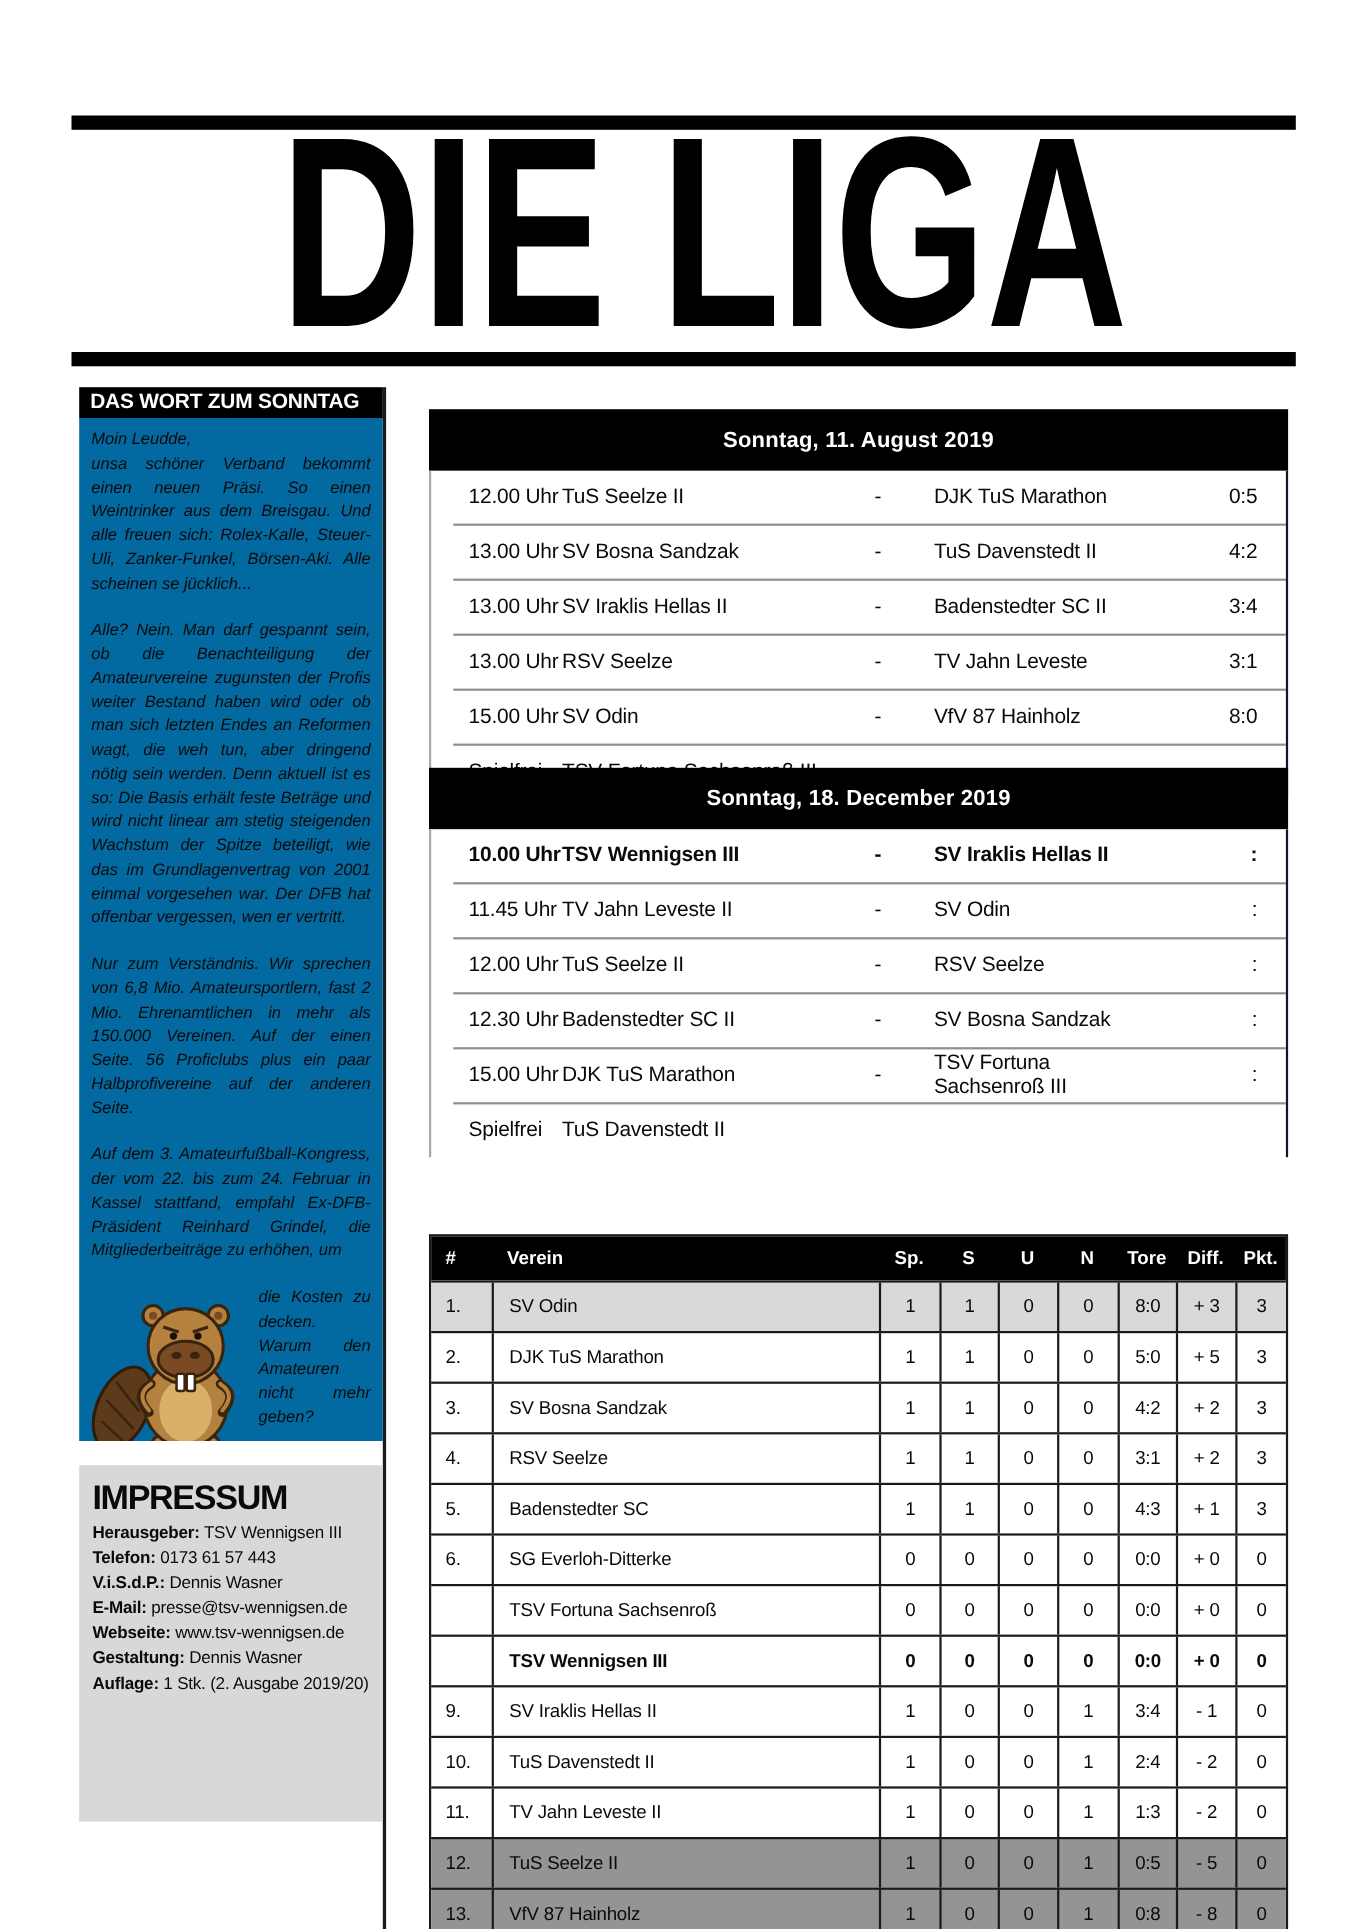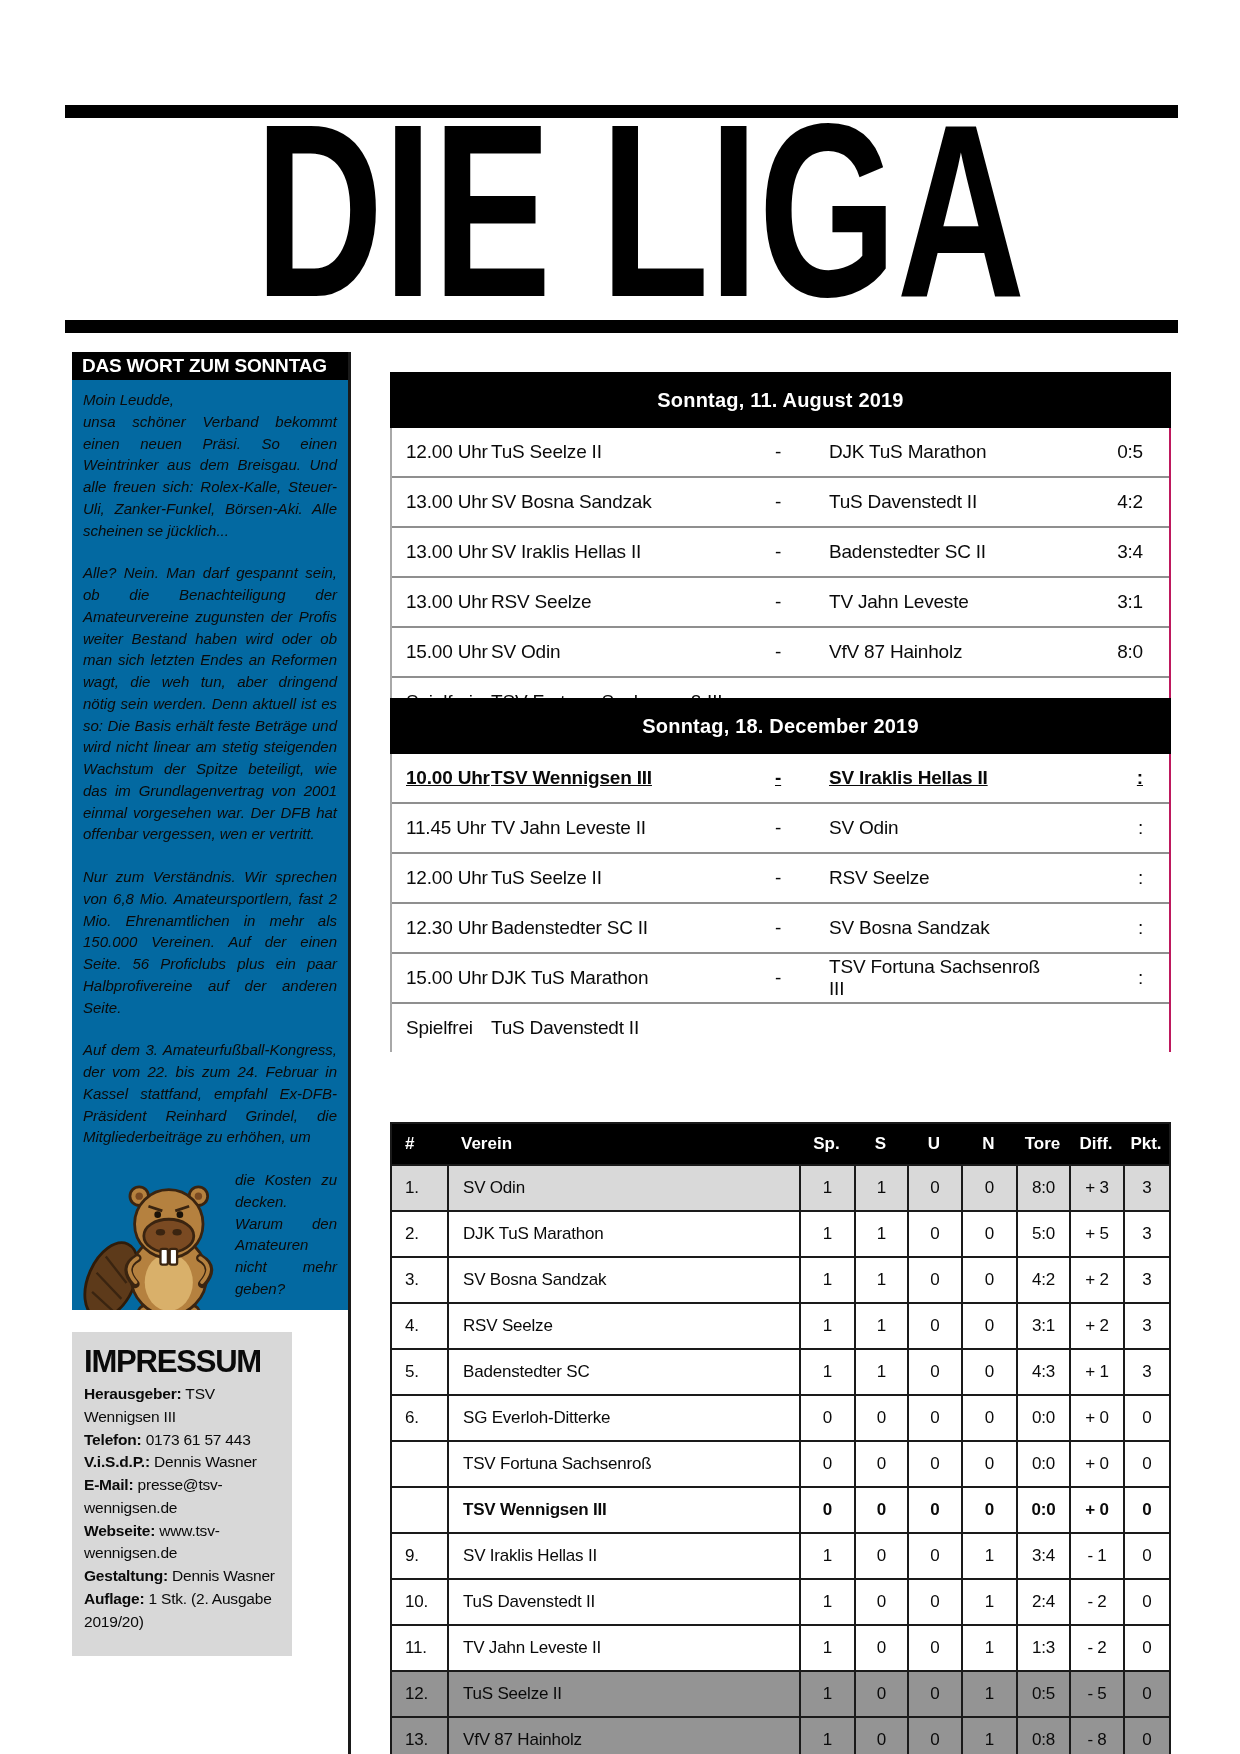--- a/index.html
+++ b/index.html
@@ -26,43 +26,43 @@
     box-sizing:border-box;padding:9px 11px;font-style:italic;font-size:15px;line-height:1.45;
     text-align:justify;overflow:hidden;
   }
   .editorial-box p{margin:0 0 21px 0;}
   .editorial-box p.tight{margin-bottom:0;}
   .wrap-zone{margin-top:2px;}
   .mascot{float:left;width:148px;height:152px;margin:2px 7px 0 -3px;}
   .caption{margin:0;}
 
   .impressum-box{
-    position:absolute;left:72px;top:1332px;width:220px;height:324px;background:#d8d8d8;
+    position:absolute;left:72px;top:1332px;width:276px;height:324px;background:#d8d8d8;
     box-sizing:border-box;padding:14px 12px 24px 12px;
   }
   .imp-title{font-size:31px;font-weight:bold;letter-spacing:-1.2px;margin:0 0 6px 0;line-height:1;}
   .imp-line{font-size:15.5px;line-height:1.47;letter-spacing:-0.2px;}
   .imp-disclaimer{
     margin-top:17px;font-size:13.5px;font-style:italic;line-height:1.32;text-align:justify;color:#1c1c1c;
   }
 
   .col-divider{position:absolute;left:348px;top:352px;width:3px;height:1402px;background:#1a1a1a;}
 
   
   .fixtures{position:absolute;left:390px;width:781px;}
   .fx-1{top:372px;}
   .fx-2{top:698px;}
   .date-header{
     height:56px;background:#000;color:#fff;display:flex;align-items:center;justify-content:center;
     font-weight:bold;font-size:20px;letter-spacing:0.2px;
   }
-  .fixture-rows{background:#fff;border-left:2px solid #a8a8a8;border-right:2px solid #be185d;box-sizing:border-box;}
+  .fixture-rows{background:#fff;border-left:2px solid #a8a8a8;border-right:2px solid #0f172a;box-sizing:border-box;padding-left:20px;}
   .match-row{display:flex;align-items:center;height:48px;border-bottom:2px solid #8f8f8f;font-size:19px;letter-spacing:-0.2px;}
   .match-row:last-child{border-bottom:none;}
-  .match-row.bold{font-weight:bold;text-decoration:underline;}
+  .match-row.bold{font-weight:bold;}
   .mt{flex:0 0 99px;padding-left:14px;box-sizing:border-box;}
   .mh{flex:0 0 284px;}
   .ms{flex:0 0 54px;}
   .ma{flex:1;}
   .msc{flex:0 0 128px;text-align:right;padding-right:26px;box-sizing:border-box;}
 
   
   .standings{
     position:absolute;left:390px;top:1122px;width:781px;border:2px solid #1a1a1a;
     box-sizing:border-box;background:#fff;

